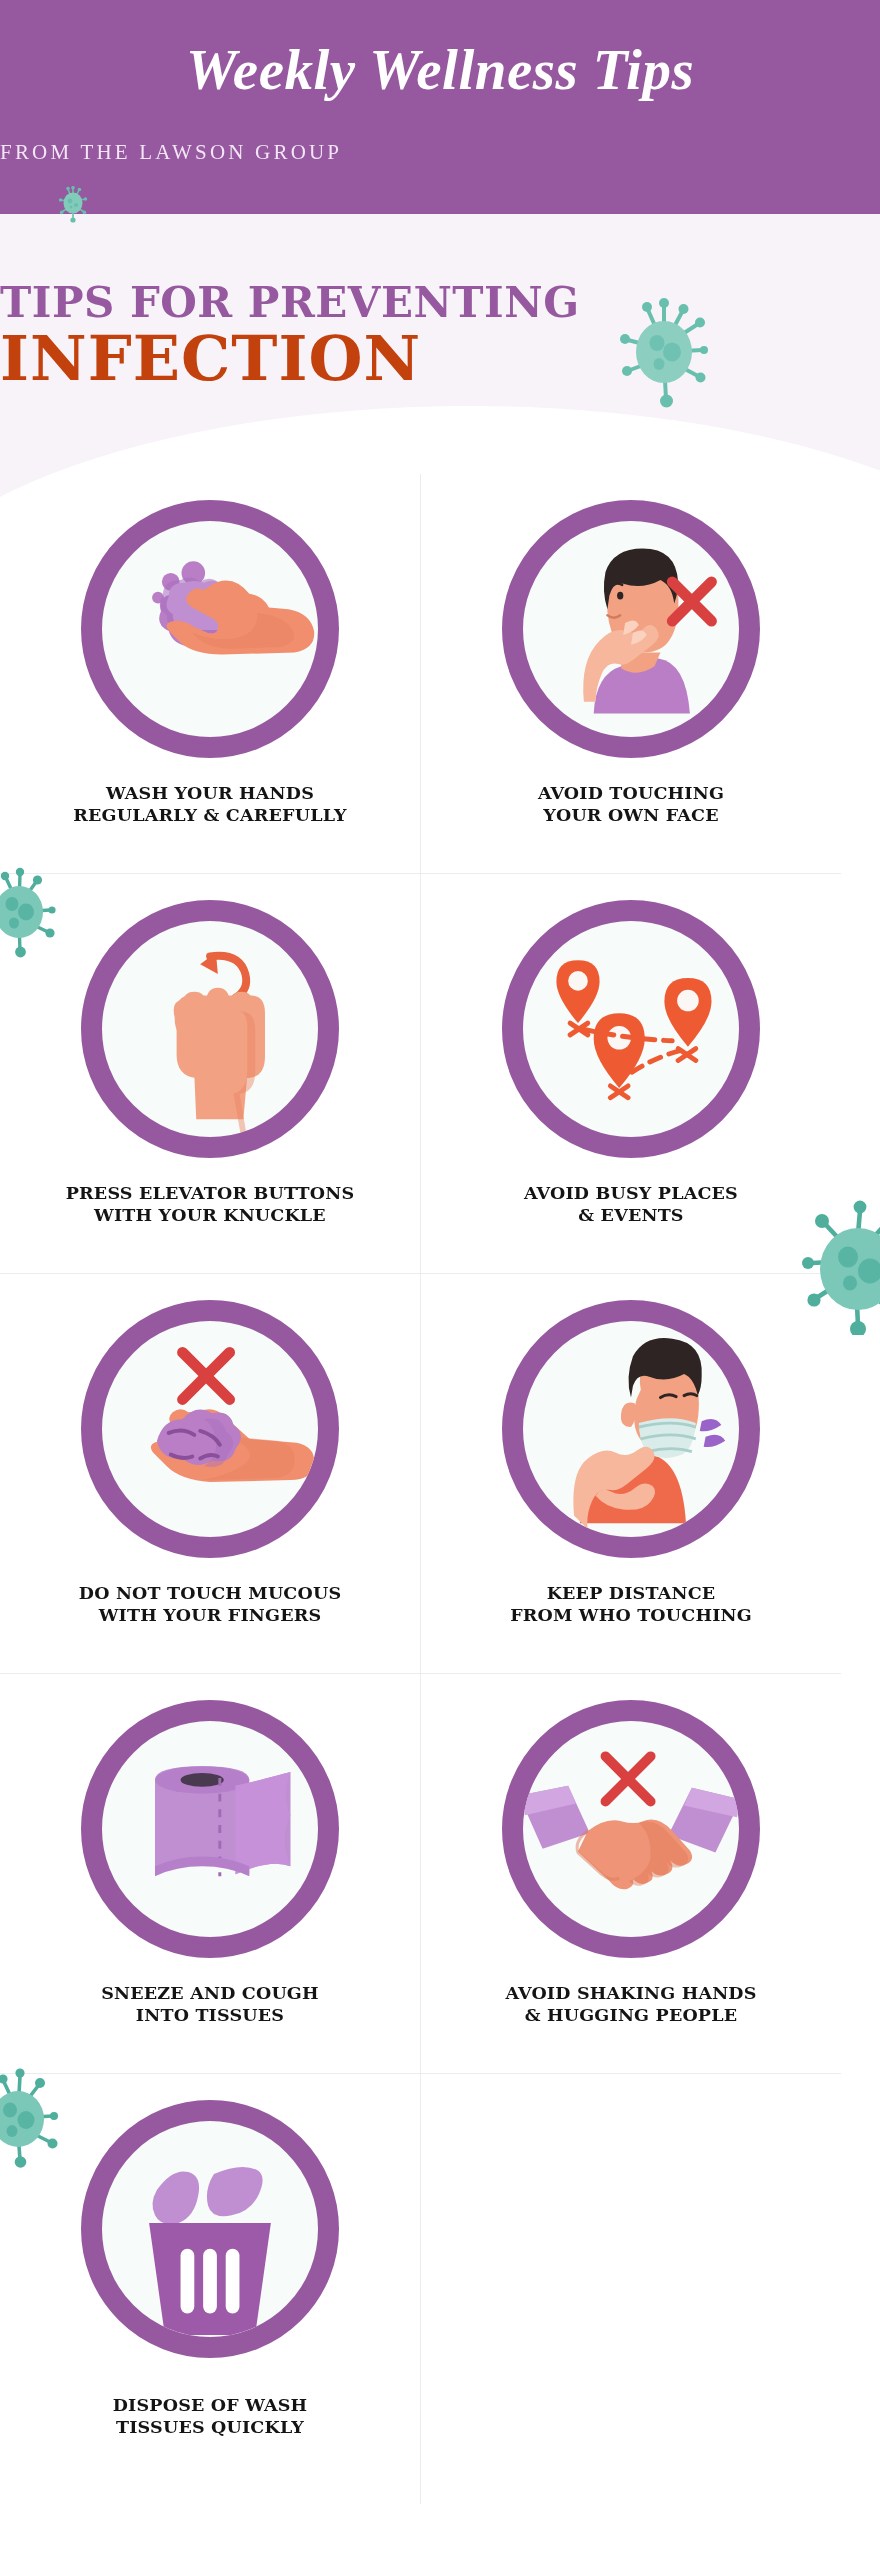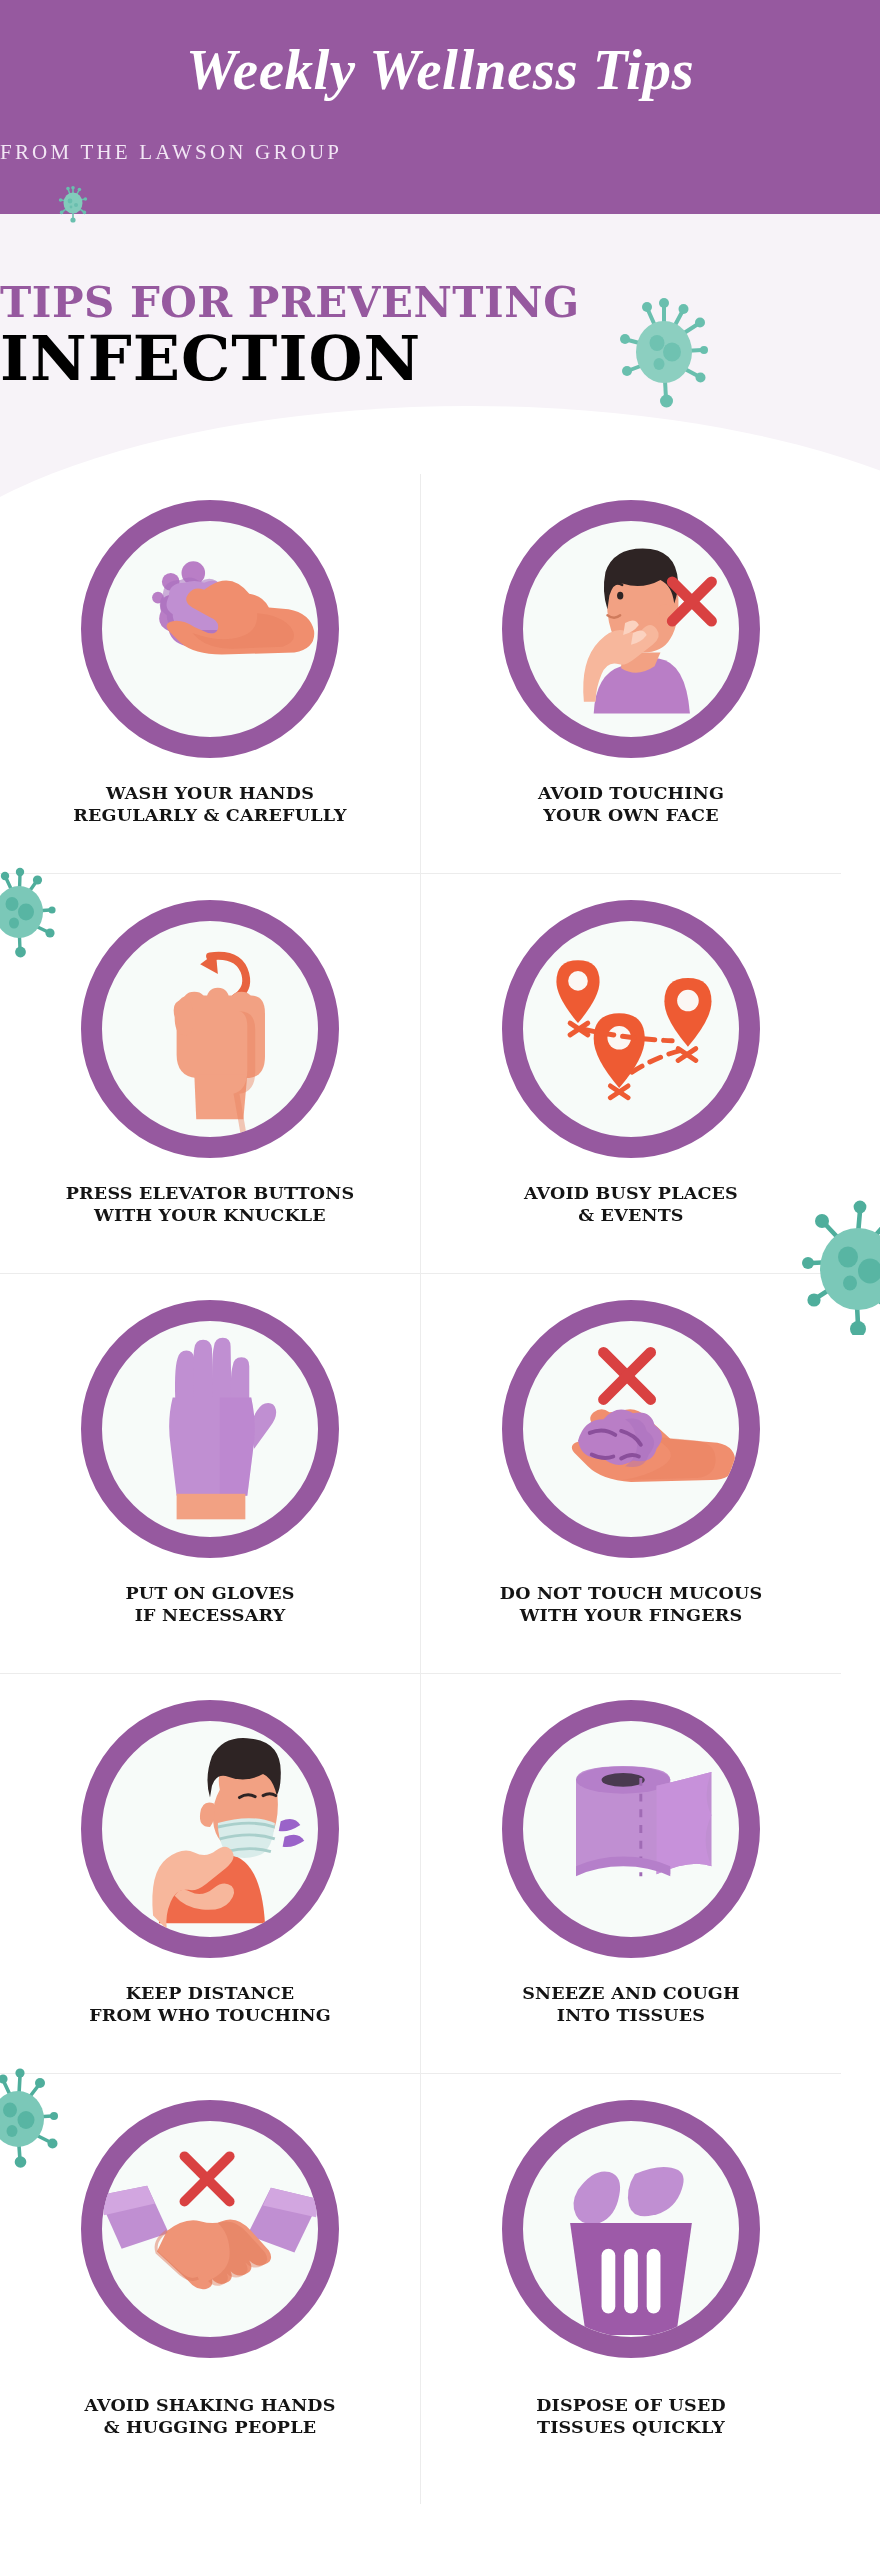--- a/index.html
+++ b/index.html
@@ -97,21 +97,21 @@
     font-size: 42px;
     color: #96599f;
     letter-spacing: 0.5px;
     line-height: 1.02;
   }
 
   .headline-2 {
     font-family: "DejaVu Serif", "Liberation Serif", serif;
     font-weight: 700;
     font-size: 62px;
-    color: #000000;
+    color: #c2410c;
     letter-spacing: 1px;
     line-height: 1.02;
     margin-top: 2px;
     position: relative;
   }
 
   
   .virus-on-o {
     position: absolute;
     left: 612px;
@@ -435,38 +435,20 @@
               <line x1="107" y1="168" x2="89" y2="180"></line>
           </g>
         </svg>
       </div>
       <div class="caption">
         <span>AVOID BUSY PLACES</span>
         <span>&amp; EVENTS</span>
       </div>
     </div>
 
-    <div class="cell">
-      <div class="badge">
-        <svg viewBox="0 0 220 220">
-          <path d="M75 90 q-2 -40 2 -52 q2 -8 9 -8 q7 0 8 8 l3 52z" fill="#c08fd2"></path>
-          <path d="M94 86 q-2 -46 0 -58 q1 -9 9 -9 q8 0 9 9 l2 58z" fill="#c08fd2"></path>
-          <path d="M113 84 q-2 -46 1 -58 q1 -9 9 -9 q8 0 8 9 l1 58z" fill="#c08fd2"></path>
-          <path d="M132 92 q-2 -36 1 -46 q1 -9 9 -9 q8 0 8 9 l0 46z" fill="#c08fd2"></path>
-          <path d="M150 108 q8 -22 16 -24 q9 -2 11 6 q2 8 -6 18 l-16 22z" fill="#c08fd2"></path>
-          <path d="M72 78 l80 0 q6 28 2 52 l-6 48 l-72 0 l-6 -50 q-4 -26 2 -50z" fill="#c08fd2"></path>
-          <path d="M120 78 l32 0 q6 28 2 52 l-6 48 l-28 0 z" fill="#b87cce" opacity="0.35"></path>
-          <rect x="76" y="176" width="70" height="26" fill="#f2a183"></rect>
-        </svg>
-      </div>
-      <div class="caption">
-        <span>PUT ON GLOVES</span>
-        <span>IF NECESSARY</span>
-      </div>
-    </div>
 
     <div class="cell">
       <div class="badge">
         <svg viewBox="0 0 220 220">
           <g stroke="#d94141" stroke-width="11" stroke-linecap="round">
             <line x1="82" y1="32" x2="130" y2="80"></line>
             <line x1="130" y1="32" x2="82" y2="80"></line>
           </g>
           <path d="M100 92 q14 -6 26 6 l24 22 l48 4 q20 4 18 22 q-2 16 -24 16 l-82 2 q-30 -2 -44 -16 l-14 -14 q-6 -8 4 -11 q10 -3 20 5 l12 8 q8 4 11 -2 q3 -8 -7 -14 l-18 -12 q-10 -8 -2 -15 q8 -6 16 0 z" fill="#f08e6e"></path>
           <path d="M130 118 q30 2 48 4 q20 4 18 22 q-2 16 -24 16 l-70 2 q24 -4 40 -14 q22 -14 -12 -30z" fill="#e8805f" opacity="0.45"></path>
@@ -558,19 +540,19 @@
         <svg viewBox="0 0 220 220">
           <path d="M56 70 q16 -22 32 -18 q14 4 10 24 q-4 22 -20 28 q-18 4 -24 -8 q-6 -12 2 -26z" fill="#c08fd2"></path>
           <path d="M114 54 q28 -12 44 -4 q10 6 2 24 q-8 18 -28 22 q-20 4 -24 -10 q-4 -16 6 -32z" fill="#c08fd2"></path>
           <path d="M48 104 l124 0 l-16 114 l-92 0 z" fill="#9d5aa8"></path>
           <rect x="80" y="130" width="14" height="66" rx="7" fill="#ffffff"></rect>
           <rect x="103" y="130" width="14" height="66" rx="7" fill="#ffffff"></rect>
           <rect x="126" y="130" width="14" height="66" rx="7" fill="#ffffff"></rect>
         </svg>
       </div>
       <div class="caption">
-        <span>DISPOSE OF USED</span>
+        <span>DISPOSE OF WASH</span>
         <span>TISSUES QUICKLY</span>
       </div>
     </div>
 
   </div>
 </div>
 
 </body></html>

